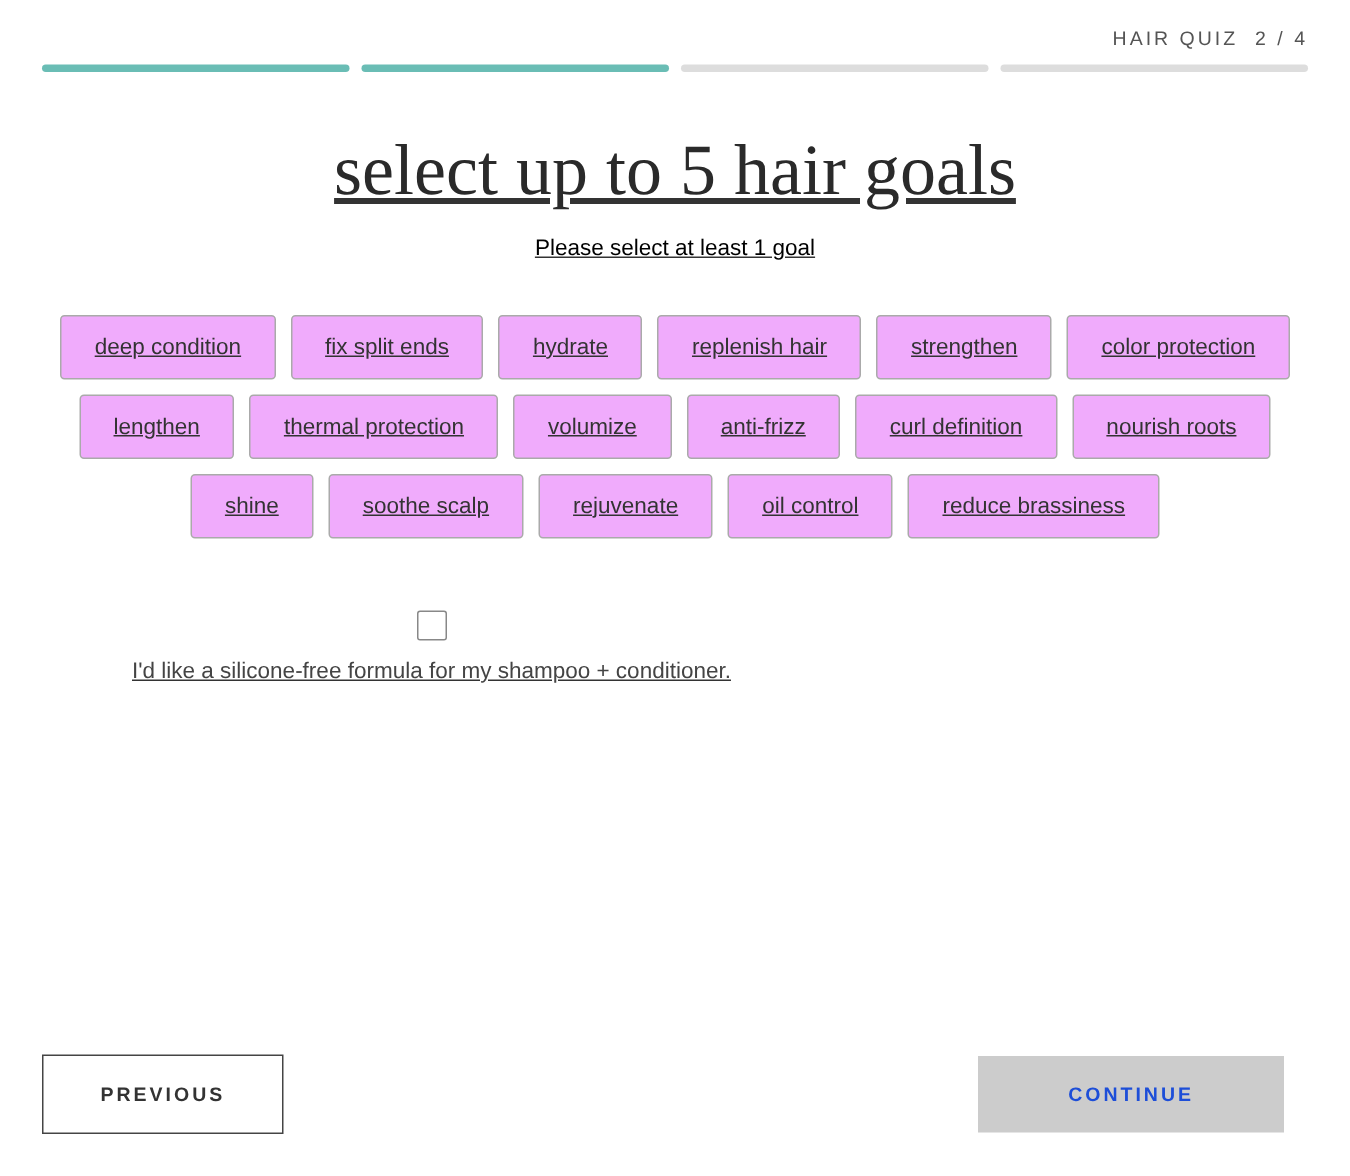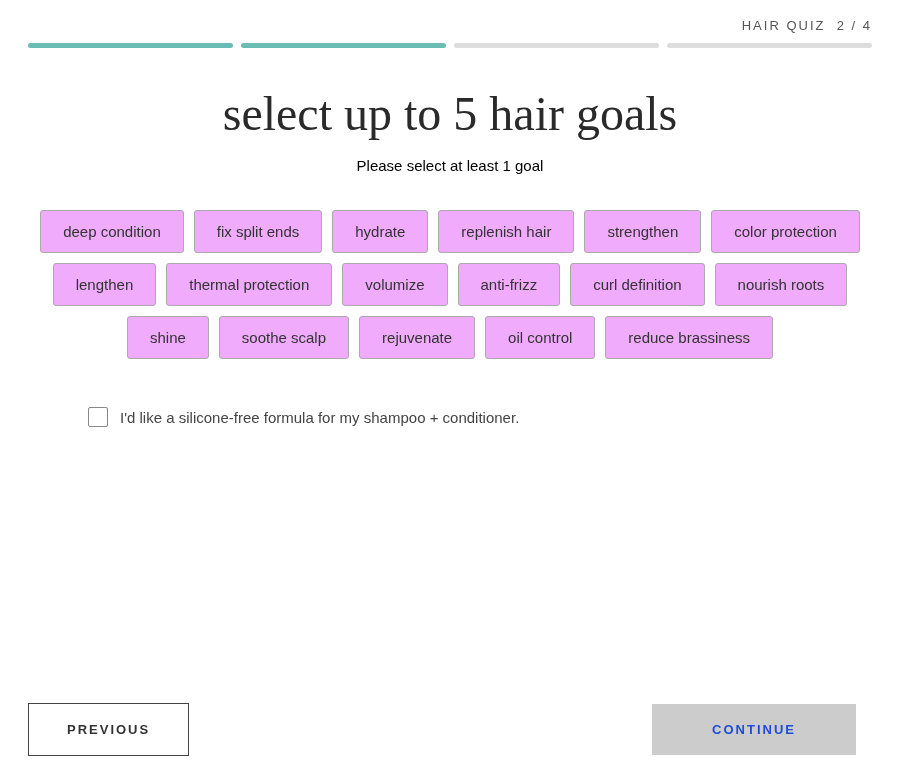--- a/index.html
+++ b/index.html
@@ -39,20 +39,21 @@
       background: #6abdb5;
     }
     .progress-inactive {
       background: #ddd;
     }
     .main-content {
       display: flex;
       flex-direction: column;
       align-items: center;
       padding: 30px 28px 0 28px;
+      text-decoration: underline;
     }
     .page-title {
       font-size: 48px;
       font-weight: 300;
       color: #2a2a2a;
       text-align: center;
       margin-bottom: 16px;
       font-family: Georgia, serif;
     }
     .subtitle {
@@ -82,20 +83,21 @@
       white-space: nowrap;
       transition: background 0.15s, color 0.15s;
     }
     .silicone-row {
       display: flex;
       align-items: center;
       gap: 12px;
       margin: 20px 0 40px 0;
       align-self: flex-start;
       margin-left: 60px;
+      flex-direction: column;
     }
     .checkbox-box {
       width: 20px;
       height: 20px;
       border: 1.5px solid #888;
       border-radius: 2px;
       background: #fff;
       flex-shrink: 0;
       cursor: pointer;
     }

